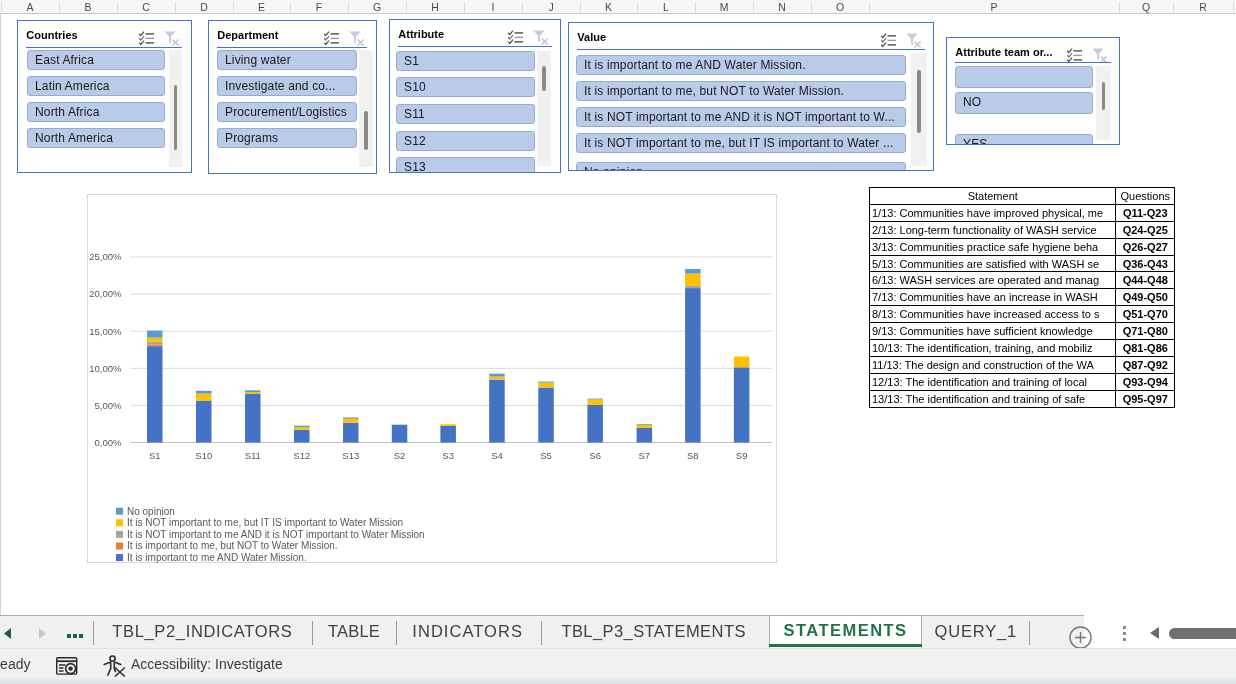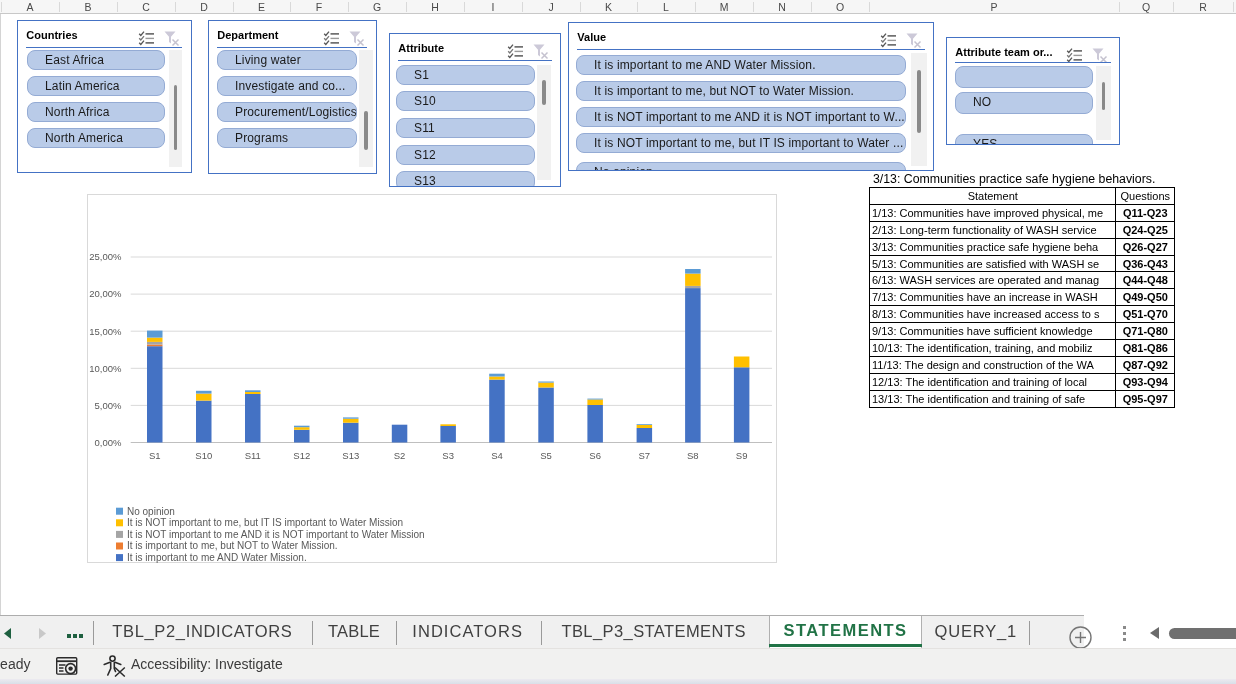--- a/index.html
+++ b/index.html
@@ -11,22 +11,22 @@
 #colhead { position:absolute; left:0; top:0; width:1236px; height:14px;
   background:#f6f6f6; border-bottom:1px solid #c8c8c8; }
 .chl { position:absolute; top:0; height:14px; line-height:15px; text-align:center;
   font-size:10.5px; color:#4a4a4a; }
 .chs { position:absolute; top:2px; height:10px; width:1px; background:#d9d9d9; }
 
 
 .slicer { position:absolute; background:#fff; border:1px solid #4472c4; overflow:hidden; }
 .sl-title { position:absolute; left:8.3px; top:7.5px; font-size:11px; font-weight:bold; color:#000; white-space:nowrap; }
 .sl-line { position:absolute; left:8px; height:0; border-top:1px solid #4472c4; }
-.sl-it { position:absolute; background:#b9cbe8; border:1px solid #94abd4; border-radius:8px;
-  height:21px; font-size:12px; line-height:19px; padding-left:17px; color:#1a1a1a; letter-spacing:0.15px;
+.sl-it { position:absolute; background:#b9cbe8; border:1px solid #94abd4; border-radius:3px;
+  height:21px; font-size:12px; line-height:19px; padding-left:7px; color:#1a1a1a; letter-spacing:0.15px;
   white-space:nowrap; overflow:hidden; }
 .sl-track { position:absolute; background:#f1f1f1; }
 .sl-thumb { position:absolute; width:3.5px; background:#8a8a8a; border-radius:2px; }
 .sl-ico { position:absolute; top:9px; width:17px; height:17px; }
 
 
 #tbl { position:absolute; left:869px; top:187px; width:305px; border-collapse:collapse; table-layout:fixed; }
 #tbl td, #tbl th { border:1px solid #000; font-size:11px; padding:0 1px 0 2px;
   white-space:nowrap; overflow:hidden; height:16.9px; color:#000; font-weight:normal; }
 #tbl th { text-align:center; }
@@ -137,21 +137,21 @@
           <path d="M9.5 9.5l6 6 M15.5 9.5l-6 6" stroke="#c5c2cf" stroke-width="1.5"></path>
         </svg>
         <div class="sl-line" style="top:25.5px;width:150px"></div>
         <div class="sl-it" style="left:8px;top:29px;width:140px;height:20px;line-height:18px">Living water</div>
         <div class="sl-it" style="left:8px;top:55px;width:140px;height:20px;line-height:18px">Investigate and co...</div>
         <div class="sl-it" style="left:8px;top:81px;width:140px;height:20px;line-height:18px">Procurement/Logistics</div>
         <div class="sl-it" style="left:8px;top:107px;width:140px;height:20px;line-height:18px">Programs</div>
         <div class="sl-track" style="left:150px;top:29px;width:14px;height:117px"></div>
         <div class="sl-thumb" style="left:155px;top:89.5px;height:39.5px"></div>
       </div>
-      <div class="slicer" style="left:389px;top:33px;width:172px;height:154px">
+      <div class="slicer" style="left:389px;top:19px;width:172px;height:154px">
         <div class="sl-title">Attribute</div>
         <svg class="sl-ico" style="right:36px" viewBox="0 0 17 17">
           <path d="M1.2 3.8l1.6 1.7L6 1.6" stroke="#555" stroke-width="1.3" fill="none"></path>
           <path d="M7.5 3.9H16" stroke="#4d4d4d" stroke-width="1.4" fill="none"></path>
           <path d="M1.2 8.3l1.6 1.7L6 6.1" stroke="#777" stroke-width="1.3" fill="none"></path>
           <path d="M7.5 8.4H16" stroke="#9a9a9a" stroke-width="1.4" fill="none"></path>
           <path d="M1.2 12.8l1.6 1.7L6 10.6" stroke="#555" stroke-width="1.3" fill="none"></path>
           <path d="M7.5 12.9H16" stroke="#4d4d4d" stroke-width="1.4" fill="none"></path>
         </svg>
         <svg class="sl-ico" style="right:11px" viewBox="0 0 17 17">
@@ -283,21 +283,20 @@
         <rect x="29" y="325.3" width="7" height="7" fill="#ffc000"></rect>
         <text x="40" y="332.1" font-size="10" fill="#595959">It is NOT important to me, but IT IS important to Water Mission</text>
         <rect x="29" y="336.9" width="7" height="7" fill="#a5a5a5"></rect>
         <text x="40" y="343.7" font-size="10" fill="#595959">It is NOT important to me AND it is NOT important to Water Mission</text>
         <rect x="29" y="348.5" width="7" height="7" fill="#ed7d31"></rect>
         <text x="40" y="355.3" font-size="10" fill="#595959">It is important to me, but NOT to Water Mission.</text>
         <rect x="29" y="360.09999999999997" width="7" height="7" fill="#4472c4"></rect>
         <text x="40" y="366.9" font-size="10" fill="#595959">It is important to me AND Water Mission.</text>
       </svg></div>
 
-<div id="caption">3/13: Communities practice safe hygiene behaviors.</div>
 <table id="tbl">
 <colgroup>
         <col style="width:245.5px">
         <col style="width:59.5px">
       </colgroup>
 <tbody>
         <tr>
           <th>Statement</th>
           <th>Questions</th>
         </tr>

